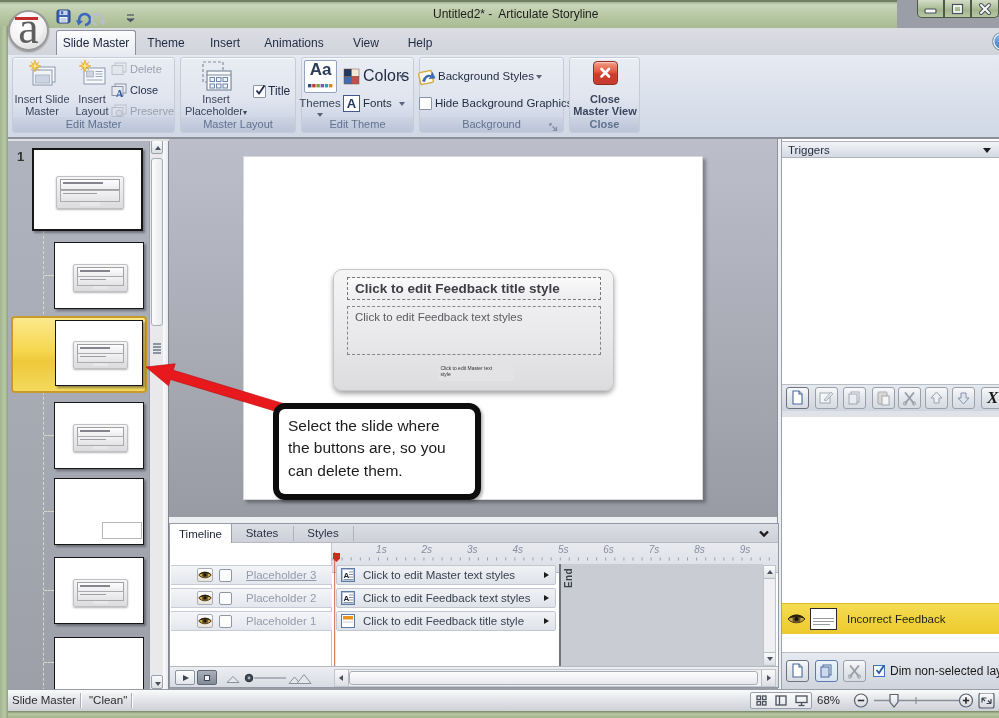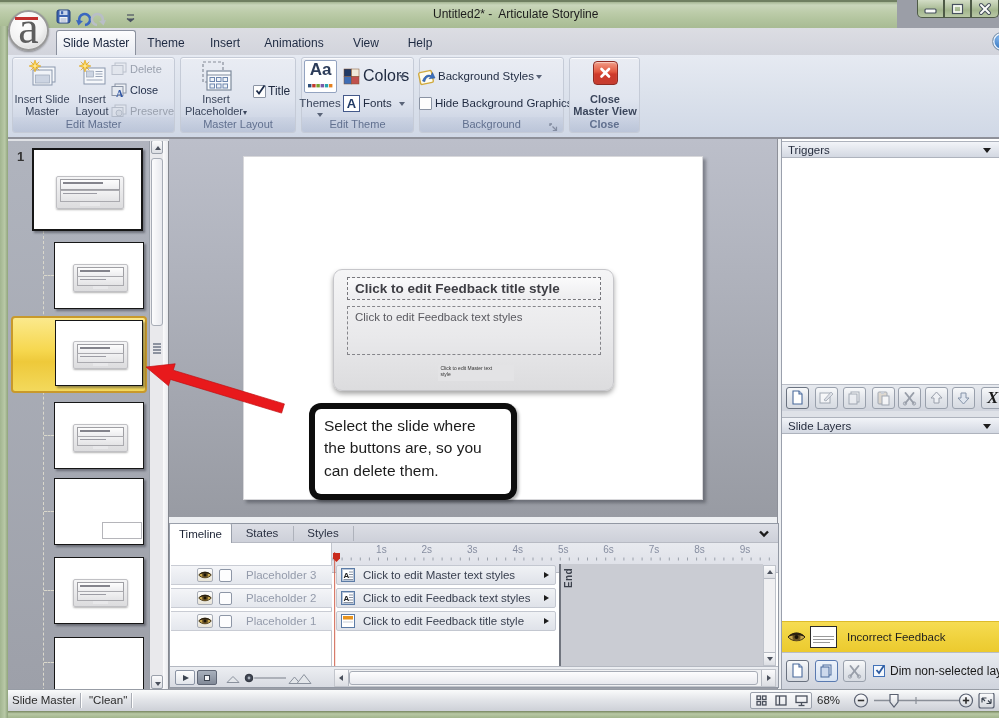--- a/index.html
+++ b/index.html
@@ -347,21 +347,21 @@
           font-size:8px;color:#333;line-height:9px;">
             <div style="transform:scale(.62);transform-origin:0 0;padding:1px 0 0 4px;width:118px;">Click to edit Master text<br>style</div>
           </div>
       </div>
     </div>
 
     <svg class="abs" style="left:-39px;top:206px;" width="170" height="80" viewBox="0 0 170 80">
       <polygon points="16,22 45.2,18.8 43.2,25.2 154.4,58.9 151.6,68.1 40.4,34.4 38.5,40.8" fill="#e8191c" stroke="#c01013" stroke-width="0.7"></polygon>
     </svg>
 
-    <div class="abs" style="left:104px;top:264px;width:208px;height:97px;border-radius:12px;background:#0d0d0d;box-shadow:2px 2px 3px rgba(0,0,0,.3);margin-left:36px;">
+    <div class="abs" style="left:104px;top:264px;width:208px;height:97px;border-radius:12px;background:#0d0d0d;box-shadow:2px 2px 3px rgba(0,0,0,.3);">
       <div class="abs" style="left:6px;top:6px;right:6px;bottom:6px;background:#fff;border-radius:6px;"></div>
       <div class="abs" style="left:15px;top:12px;font-size:15.5px;color:#1c1c1c;line-height:22.4px;">Select the slide where<br>the buttons are, so you<br>can delete them.</div>
     </div>
   </div>
 
   <div class="abs" id="timeline">
 
     <div class="abs" style="left:0;top:0;width:608px;height:19px;background:linear-gradient(180deg,#dcdee5,#cdd0d9);border-bottom:1px solid #b7bac3;box-sizing:border-box;">
       <div class="abs" style="left:61px;top:2px;width:1px;height:15px;background:#aeb2bb;"></div>
       <div class="abs" style="left:123px;top:2px;width:1px;height:15px;background:#aeb2bb;"></div>
@@ -370,21 +370,21 @@
       <div class="abs" style="left:123px;top:0;width:60px;height:19px;text-align:center;font-size:11.5px;color:#2a3142;line-height:19px;">Styles</div>
       <svg class="abs" style="left:588px;top:5px" width="12" height="10">
           <path d="M2 2.5 L6 6.5 L10 2.5" fill="none" stroke="#1c1c1c" stroke-width="2.4"></path>
         </svg>
     </div>
     <div class="abs" style="left:-1px;top:-1px;width:63px;height:21px;background:#fff;border:1px solid #9aa0ab;border-bottom:none;border-radius:2px 2px 0 0;
       text-align:center;font-size:11.5px;color:#1d2435;line-height:20px;box-sizing:border-box;">Timeline</div>
 
     <div class="abs" style="left:0;top:19px;width:162px;height:123px;background:#fff;border-right:1px solid #c0c4cc;box-sizing:border-box;"></div>
 
-    <div class="abs" style="left:162px;top:19px;width:446px;height:30px;background:linear-gradient(180deg,#e8eaef,#dddfe7);border-bottom:1px solid #b6b9c2;box-sizing:border-box;" id="ruler"><svg width="446" height="20" viewBox="0 0 446 20">
+    <div class="abs" style="left:162px;top:19px;width:446px;height:30px;background:linear-gradient(180deg,#e8eaef,#dddfe7);border-bottom:1px solid #b6b9c2;box-sizing:border-box;font-style:italic;" id="ruler"><svg width="446" height="20" viewBox="0 0 446 20">
       <text x="49.4" y="10" font-size="10" fill="#868da0" text-anchor="middle" font-family="Liberation Sans,sans-serif">1s</text>
       <text x="94.8" y="10" font-size="10" fill="#868da0" text-anchor="middle" font-family="Liberation Sans,sans-serif">2s</text>
       <text x="140.3" y="10" font-size="10" fill="#868da0" text-anchor="middle" font-family="Liberation Sans,sans-serif">3s</text>
       <text x="185.8" y="10" font-size="10" fill="#868da0" text-anchor="middle" font-family="Liberation Sans,sans-serif">4s</text>
       <text x="231.2" y="10" font-size="10" fill="#868da0" text-anchor="middle" font-family="Liberation Sans,sans-serif">5s</text>
       <text x="276.6" y="10" font-size="10" fill="#868da0" text-anchor="middle" font-family="Liberation Sans,sans-serif">6s</text>
       <text x="322.1" y="10" font-size="10" fill="#868da0" text-anchor="middle" font-family="Liberation Sans,sans-serif">7s</text>
       <text x="367.6" y="10" font-size="10" fill="#868da0" text-anchor="middle" font-family="Liberation Sans,sans-serif">8s</text>
       <text x="413.0" y="10" font-size="10" fill="#868da0" text-anchor="middle" font-family="Liberation Sans,sans-serif">9s</text>
       <line x1="1.0" y1="14.5" x2="1.0" y2="17.5" stroke="#9aa0ab" stroke-width="1"></line>
@@ -446,21 +446,21 @@
         <div class="abs" style="left:1px;top:41px;width:161px;height:20px;background:linear-gradient(180deg,#f4f5f8,#e4e7ed);border-top:1px solid #c9ccd4;border-bottom:1px solid #c9ccd4;box-sizing:border-box;">
       <div class="abs" style="left:26px;top:2px;width:16px;height:14px;background:linear-gradient(180deg,#fdfdfd,#e8e4d8);border:1px solid #a9aeb8;border-radius:2px;box-sizing:border-box;">
             <svg width="14" height="12" viewBox="0 0 19 16" style="position:absolute;left:0px;top:0px">
               <path d="M1 8 C5 3 14 3 18 8 C14 13 5 13 1 8 Z" fill="#caa84e" stroke="#3a2e14" stroke-width="1.2"></path>
               <circle cx="9.5" cy="8" r="4" fill="#6b5426"></circle>
               <circle cx="9.5" cy="8" r="2" fill="#191307"></circle>
               <path d="M1 8 C5 2 14 2 18 8 C14 5.5 5 5.5 1 8 Z" fill="#2b2110"></path>
             </svg>
           </div>
       <div class="abs" style="left:48px;top:2.5px;width:13px;height:13px;background:#fdfdfe;border:1px solid #8d96a6;border-radius:2px;box-sizing:border-box;"></div>
-      <div class="abs" style="left:75px;top:0;line-height:18px;font-size:11.5px;color:#949bab;">Placeholder 3</div>
+      <div class="abs" style="left:75px;top:0;line-height:18px;font-size:11.5px;color:#949bab;text-decoration:underline;">Placeholder 3</div>
     </div>
     <div class="abs" style="left:166px;top:41px;width:220px;height:20px;background:linear-gradient(180deg,#f0f2f5,#dfe2e9);border:1px solid #c3c7d0;border-radius:2px;box-sizing:border-box;">
       <div class="abs" style="left:4px;top:2px;"><svg width="14" height="14" viewBox="0 0 14 14">
               <rect x="0.5" y="0.5" width="13" height="13" fill="#fff" stroke="#5b7ba6"></rect>
               <rect x="1.5" y="1.5" width="11" height="11" fill="none" stroke="#b9c6d8"></rect>
               <text x="2.5" y="9.5" font-size="8" font-weight="bold" fill="#222" font-family="Liberation Sans,sans-serif">A</text>
               <g stroke="#8a93a3" stroke-width="1">
                 <line x1="8" y1="4" x2="12" y2="4"></line>
                 <line x1="8" y1="6.5" x2="12" y2="6.5"></line>
                 <line x1="8" y1="9" x2="12" y2="9"></line>
@@ -597,23 +597,22 @@
             <path d="M10.5 4 L16 10 L13 10 L13 15 L8 15 L8 10 L5 10 Z" fill="#eef0f4" stroke="#9aa0ab" stroke-width="1"></path>
           </svg></div>
       <div class="tbtn" style="left:170px;top:2px;"><svg width="21" height="20" viewBox="0 0 21 20">
             <path d="M10.5 16 L16 10 L13 10 L13 5 L8 5 L8 10 L5 10 Z" fill="#dfe5ee" stroke="#8593a8" stroke-width="1"></path>
           </svg></div>
       <div class="tbtn" style="left:199px;top:2px;width:23px;">
           <div style="font-family:'Liberation Serif',serif;font-style:italic;font-weight:bold;font-size:17px;color:#1a1a1a;padding:0 0 0 5px;line-height:19px;">X</div>
         </div>
     </div>
     <div class="abs" style="left:0;top:272px;width:217px;height:6px;background:#dfe2e8;"></div>
-    <div class="phead" style="top:278px;">Slide Layers<div class="pdd"></div></div>
-
-    <div class="abs" style="left:0;top:482px;width:217px;height:31px;background:linear-gradient(180deg,#f6dc52,#efd13b 60%,#ecca2e);border-top:1px solid #ddbb2a;box-sizing:border-box;text-decoration:underline;">
+
+    <div class="abs" style="left:0;top:464px;width:217px;height:31px;background:linear-gradient(180deg,#f6dc52,#efd13b 60%,#ecca2e);border-top:1px solid #ddbb2a;box-sizing:border-box;text-decoration:underline;">
       <svg class="abs" style="left:5px;top:7px" width="19" height="16" viewBox="0 0 19 16">
         <path d="M1 8 C5 3 14 3 18 8 C14 13 5 13 1 8 Z" fill="#caa84e" stroke="#3a2e14" stroke-width="1"></path>
         <circle cx="9.5" cy="8" r="4" fill="#6b5426"></circle>
           <circle cx="9.5" cy="8" r="2" fill="#191307"></circle>
         <path d="M1 8 C5 2 14 2 18 8 C14 5.5 5 5.5 1 8 Z" fill="#2b2110"></path>
       </svg>
       <div class="abs" style="left:28px;top:4px;width:27px;height:22px;background:#fff;border:1.5px solid #2b2b2b;box-sizing:border-box;">
         <div style="position:absolute;left:2px;top:9px;right:2px;height:1px;background:#9a9a9a;"></div>
         <div style="position:absolute;left:2px;top:12px;right:2px;height:1px;background:#9a9a9a;"></div>
         <div style="position:absolute;left:2px;top:15px;right:6px;height:1px;background:#9a9a9a;"></div>

